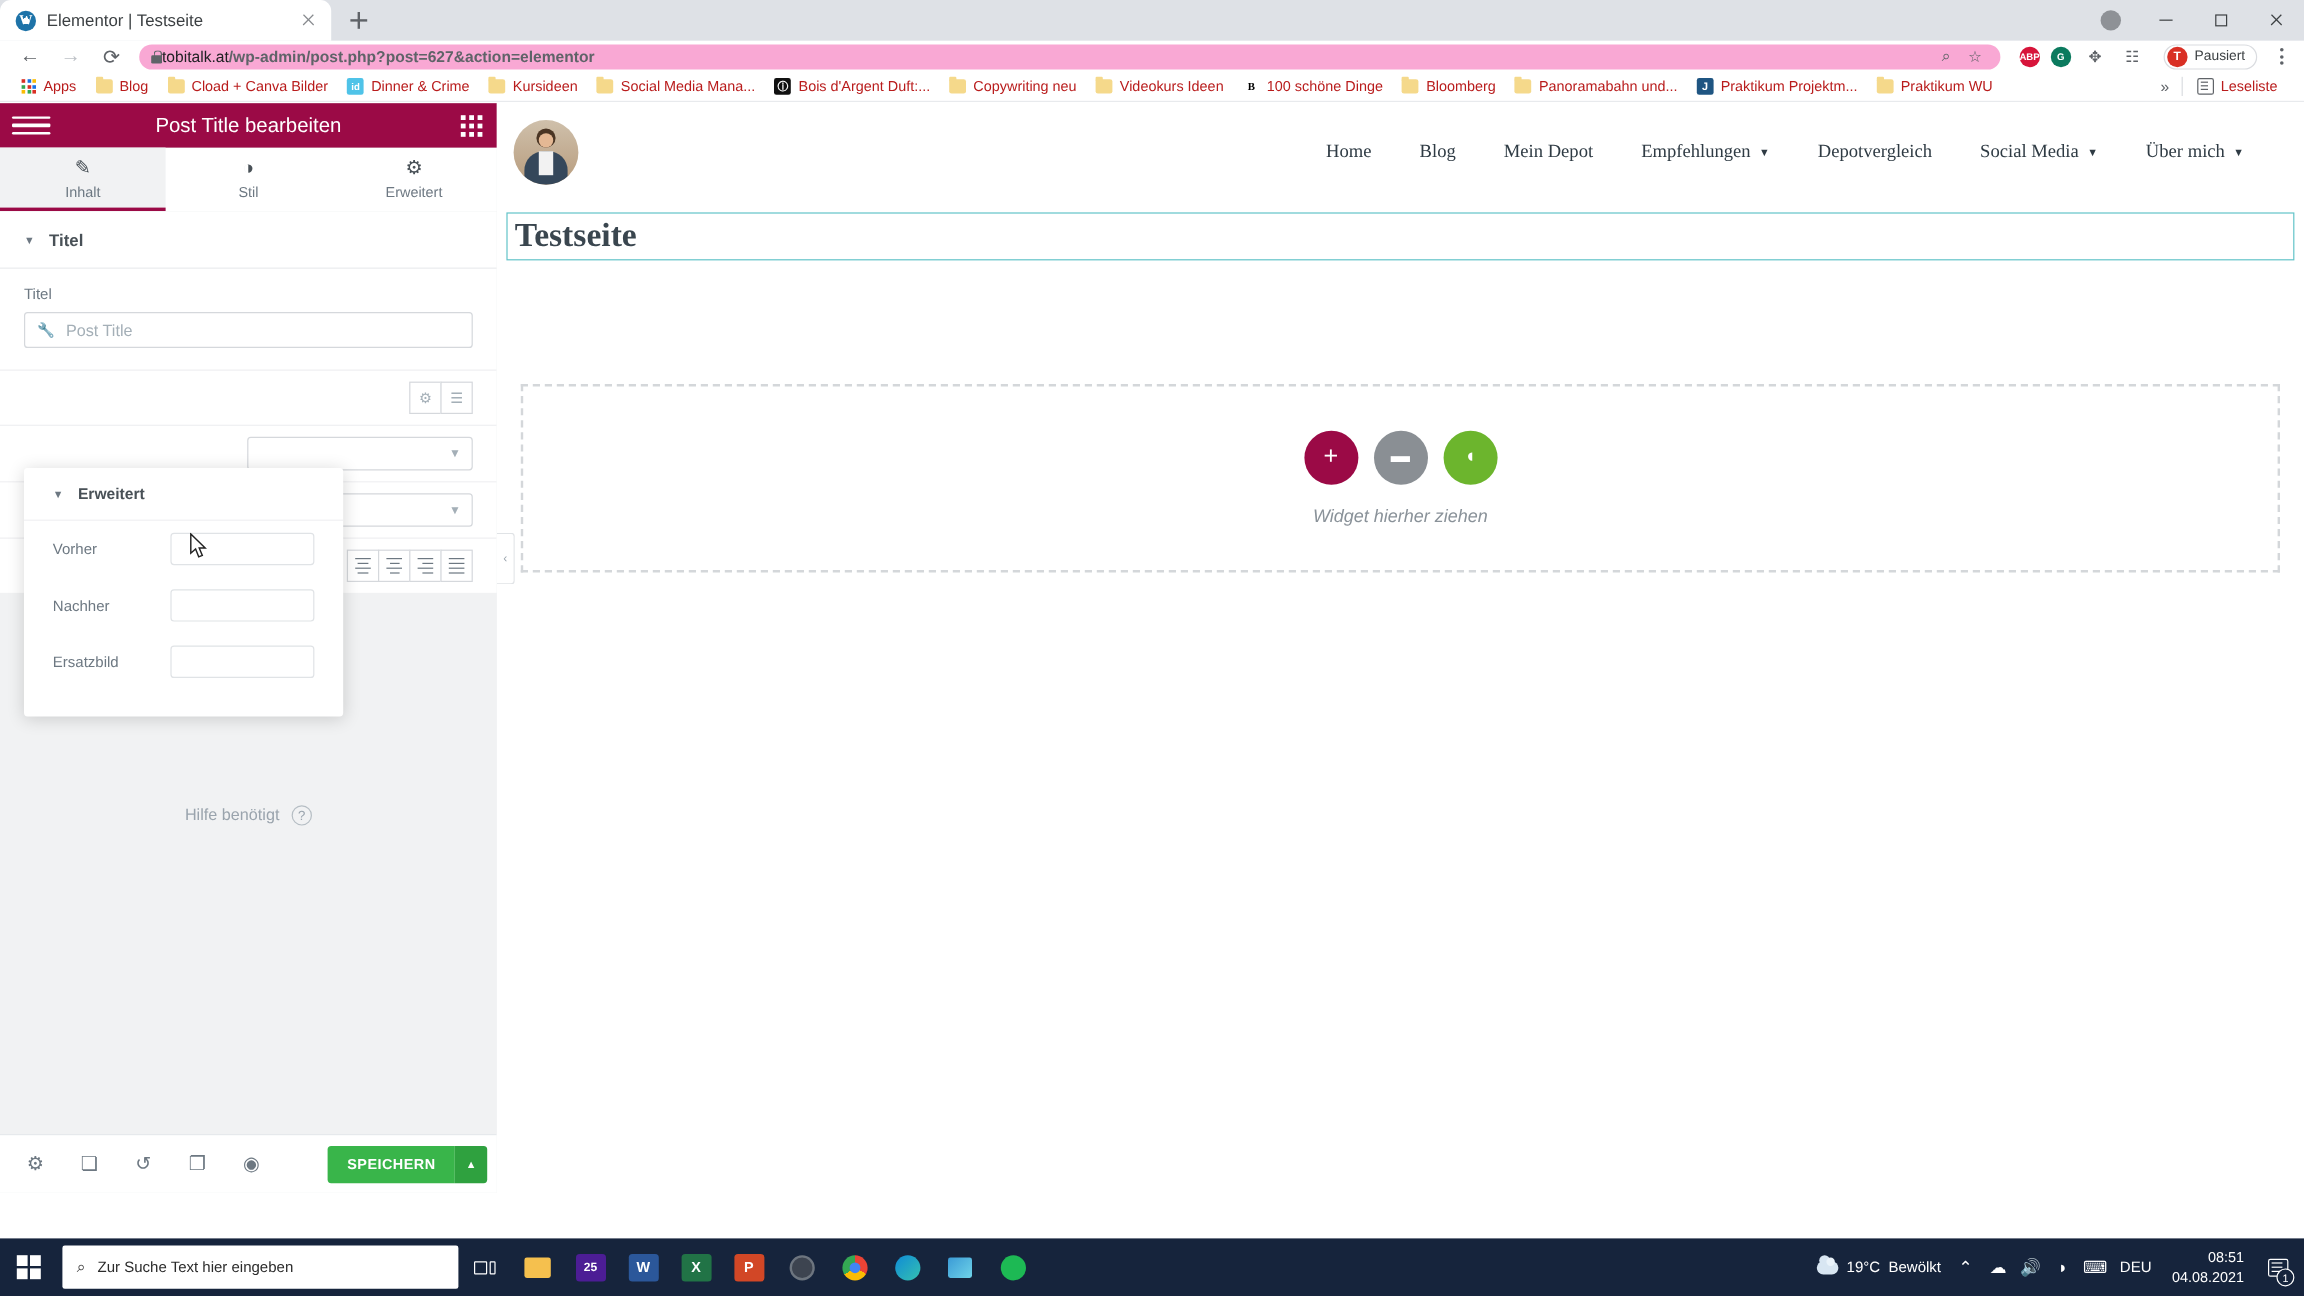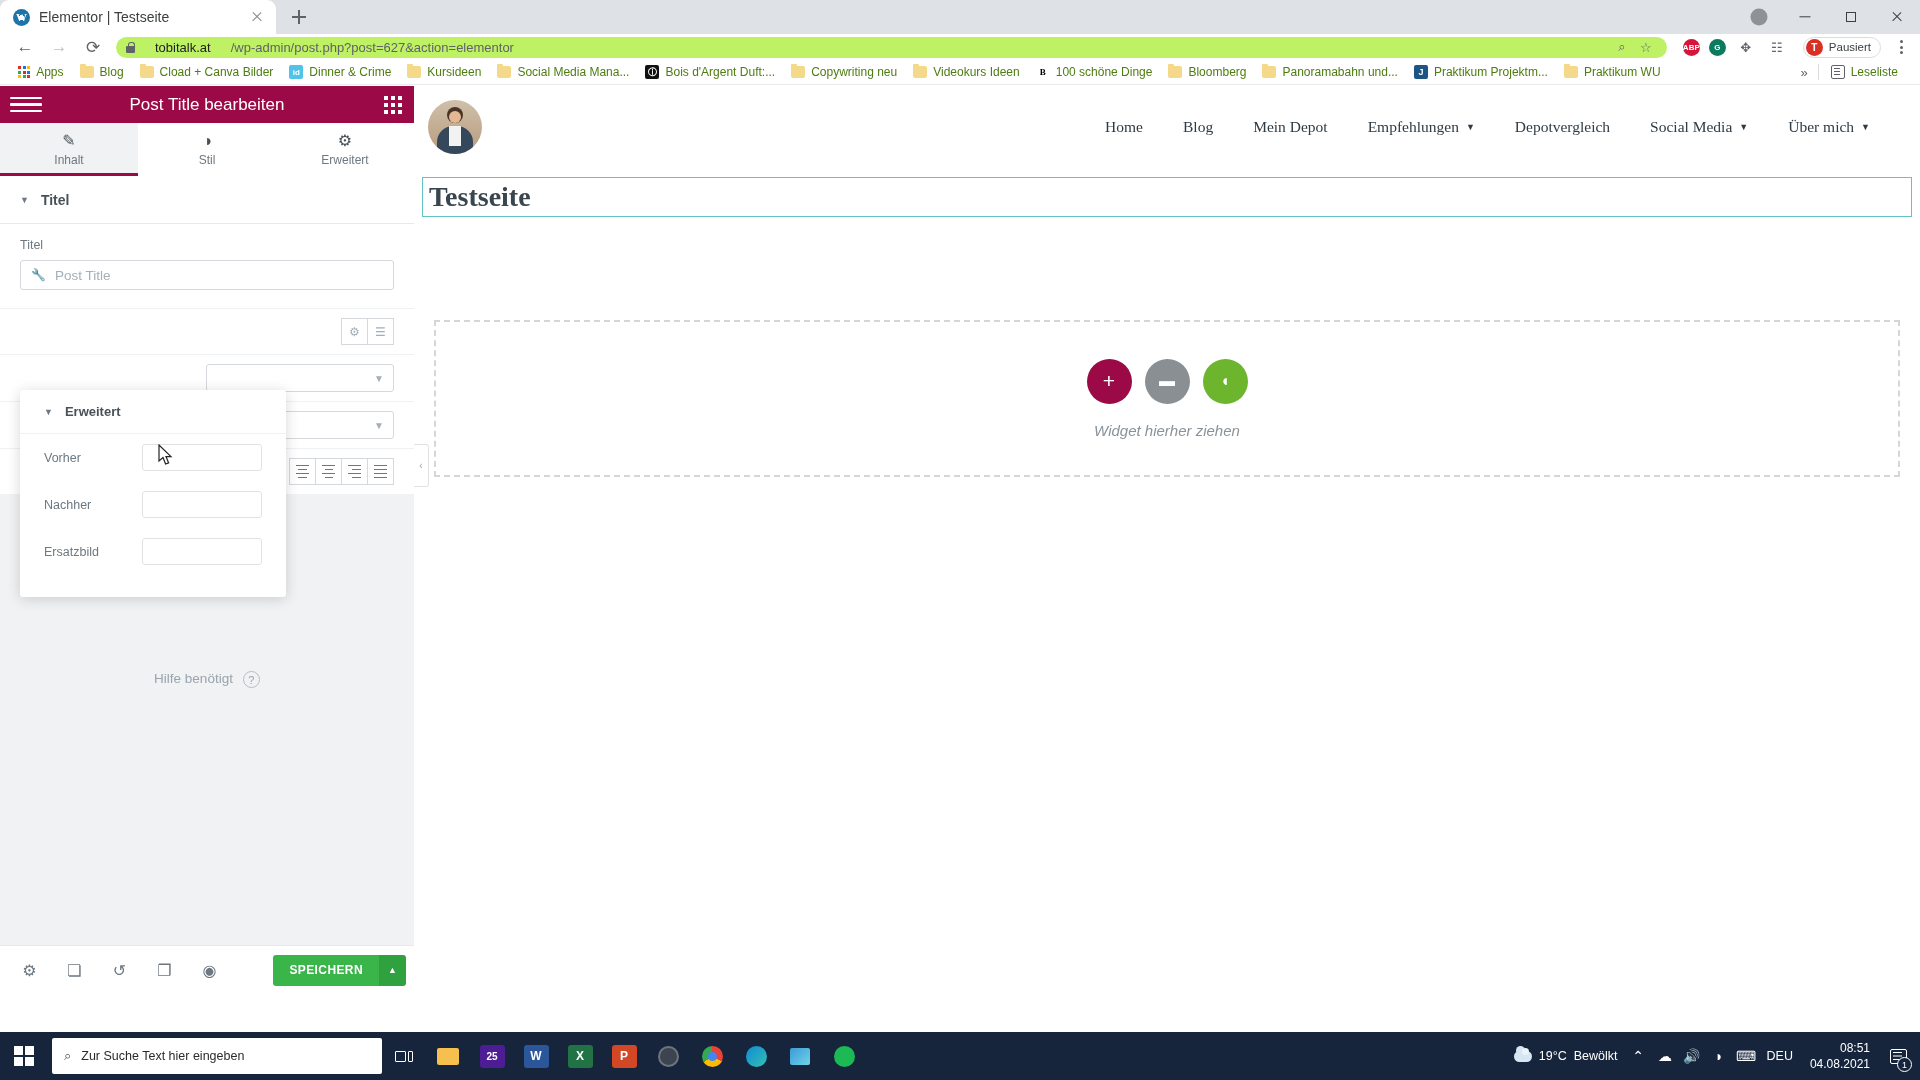--- a/index.html
+++ b/index.html
@@ -68,35 +68,35 @@
     position: absolute; left: 50%; top: 50%; transform: translate(-50%,-50%);
   }
 
   .chrome-omni {
     position: absolute; left: 0; top: 34px; width: 1920px; height: 26px;
     background: #fff; display: flex; align-items: center; padding: 0 8px;
   }
   .nav-icn { width: 34px; height: 26px; display:flex; align-items:center; justify-content:center; color:#5f6368; font-size: 17px; }
   .nav-icn.dim { color: #bdc1c6; }
   .omnibox {
-    flex: 1; height: 21px; background: #bef264; border-radius: 11px;
-    display: flex; align-items: center; padding: 0 10px; gap: 20px; margin: 0 6px;
+    flex: 1; height: 21px; background: #f9a8d4; border-radius: 11px;
+    display: flex; align-items: center; padding: 0 10px; gap: 0; margin: 0 6px;
     font-size: 13px; color: #202124; overflow: hidden;
   }
   .lock { width: 9px; height: 11px; position: relative; flex: none; }
   .lock::before {
     content:""; position:absolute; left:0; bottom:0; width:9px; height:6.5px;
     background:#5f6368; border-radius:1.2px;
   }
   .lock::after {
     content:""; position:absolute; left:2px; top:0; width:5px; height:6px;
     border:1.4px solid #5f6368; border-bottom:none; border-radius:3px 3px 0 0;
   }
   .url-host { color: #202124; }
-  .url-path { color: #5f6368; }
+  .url-path { color: #5f6368; font-weight: bold; }
   .omni-right { display: flex; align-items: center; gap: 2px; margin-left: auto; }
   .o-icn { width: 22px; height: 21px; display:flex; align-items:center; justify-content:center; color:#5f6368; font-size: 13px; }
   .ext-row { display: flex; align-items: center; gap: 9px; padding-left: 10px; }
   .circ-icn { width: 17px; height: 17px; border-radius: 50%; display:flex; align-items:center; justify-content:center; font-size: 8px; color:#fff; font-weight:700; }
   .profile-pill {
     display:flex; align-items:center; gap:6px; height:21px; padding: 0 9px 0 2px;
     border: 1px solid #dadce0; border-radius: 11px; margin-left: 6px;
   }
   .profile-av {
     width: 17px; height: 17px; border-radius: 50%; background:#d93025; color:#fff;
@@ -105,21 +105,21 @@
   .profile-txt { font-size: 11.5px; color: #3c4043; }
   .kebab { width: 22px; display:flex; flex-direction:column; align-items:center; gap:2.2px; }
   .kebab i { width: 3px; height: 3px; border-radius:50%; background:#5f6368; display:block; }
 
   .bookmarks {
     position: absolute; left: 0; top: 60px; width: 1920px; height: 25px;
     background: #fff; display: flex; align-items: center; padding: 0 10px;
     border-bottom: 1px solid #e8eaed; gap: 0;
   }
   .bm { display: flex; align-items: center; gap: 6px; padding: 0 8px; height: 21px; white-space: nowrap; }
-  .bm-label { font-size: 12px; color: #4d7c0f; }
+  .bm-label { font-size: 12px; color: #b91c1c; }
   .ico-folder {
     width: 14px; height: 12px; flex:none; position: relative;
     background: #f5d98b; border-radius: 1px 2px 2px 2px;
   }
   .ico-folder::before {
     content:""; position:absolute; left:0; top:-2.5px; width:6px; height:3px;
     background:#f5d98b; border-radius:1px 1px 0 0;
   }
   .ico-apps { display:grid; grid-template-columns: repeat(3, 3px); gap: 1.6px; flex:none; }
   .ico-apps i { width:3px; height:3px; background:#d93025; display:block; }

